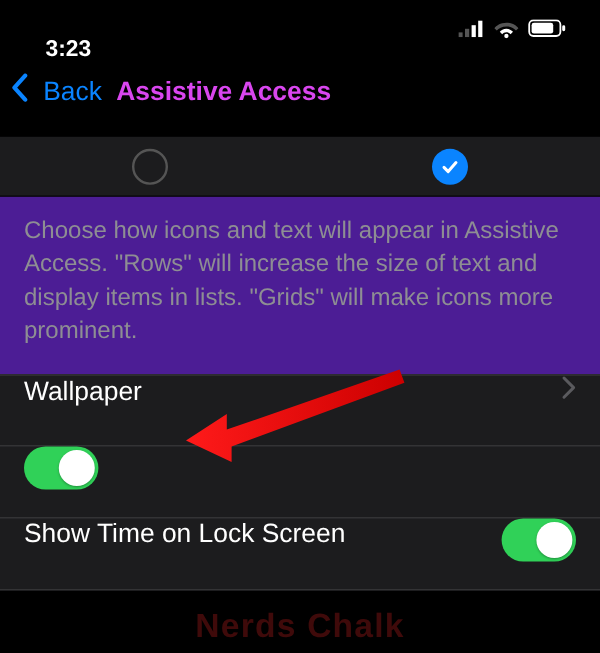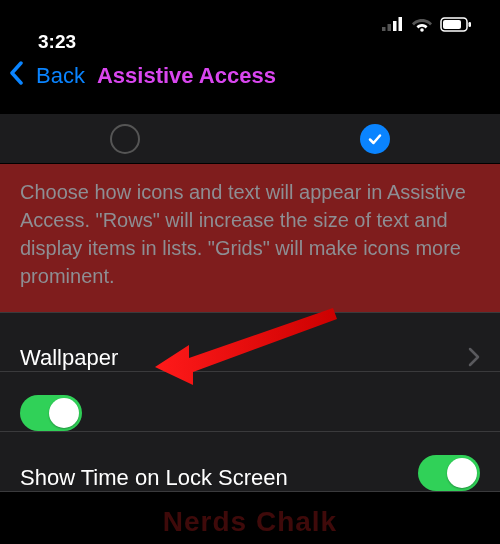--- a/index.html
+++ b/index.html
@@ -76,33 +76,33 @@
   .radio-selected {
     width: 30px; height: 30px;
     background: #0a84ff;
     border-radius: 50%;
     display: flex;
     justify-content: center;
     align-items: center;
   }
   .desc-block {
     padding: 14px 20px 22px 20px;
-    background: #7f1d1d;
+    background: #4c1d95;
   }
   .desc-text {
     color: #8e8e93;
     font-size: 20px;
     line-height: 28px;
   }
   .list {
     background: #1c1c1e;
   }
   .list-row {
     display: flex;
-    align-items: flex-end;
+    align-items: flex-start;
     justify-content: space-between;
     padding: 0 20px;
     height: 60px;
     border-bottom: 0.5px solid #3a3a3c;
     cursor: pointer;
   }
   .list-row:first-child { border-top: 0.5px solid #3a3a3c; }
   .row-label {
     font-size: 22px;
     color: #fff;

